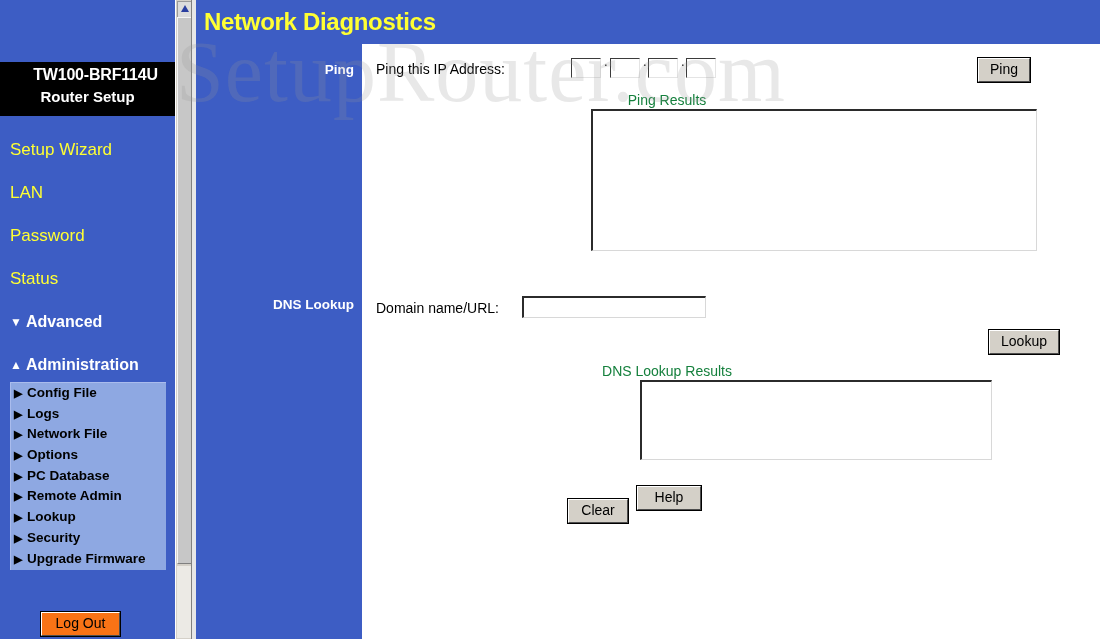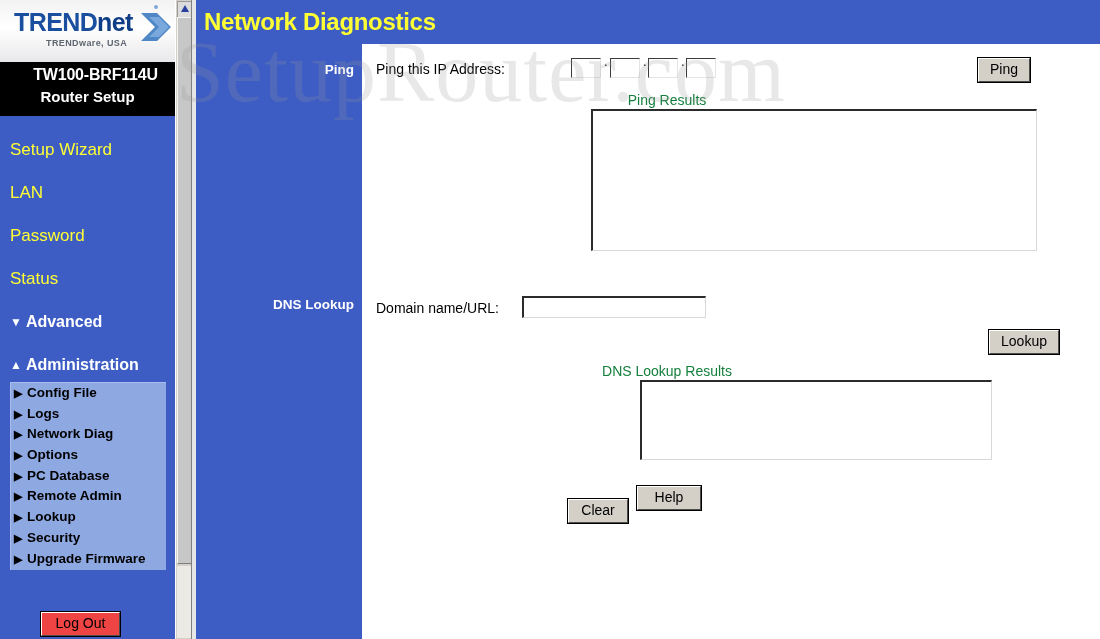--- a/index.html
+++ b/index.html
@@ -77,21 +77,21 @@
     position: relative; height: 20.7px; line-height: 20.7px;
     color: #000000; font-size: 13.5px; font-weight: bold;
     padding-left: 16px; white-space: nowrap; cursor: pointer;
   }
   .sub-item .stri {
     position: absolute; left: 3px; top: 0; font-size: 11px; line-height: 20.7px;
   }
 
   #logout-btn {
     position: absolute; left: 41px; top: 612px; width: 77px; height: 22px;
-    background: #ef4444; color: #000; font-size: 14px;
+    background: #f97316; color: #000; font-size: 14px;
     border-top: 1.5px solid #ffffff; border-left: 1.5px solid #ffffff;
     border-right: 1.5px solid #4d4d4d; border-bottom: 1.5px solid #4d4d4d;
     outline: 1px solid #000000;
     cursor: pointer; text-align: center; line-height: 20px;
     font-family: "Liberation Sans", sans-serif;
   }
 
   
   #scrollbar {
     position: absolute; left: 175px; top: 0; width: 16px; height: 639px;
@@ -189,33 +189,20 @@
     white-space: nowrap; pointer-events: none; letter-spacing: 1px;
   }
 </style>
 </head>
 <body>
 
 <div id="root">
 
   <div id="sidebar">
 
-    <div id="logo-area">
-      <div id="logo-wrap">
-        <div class="logo-text">
-          <span class="logo-trend">TREND</span><span class="logo-net">net</span>
-        </div>
-        <div class="logo-sub">TRENDware, USA</div>
-        <div id="logo-dot"></div>
-        <svg id="logo-arrow" viewBox="0 0 34 40">
-          <polygon points="2,6 18,6 32,20 18,34 2,34 16,20" fill="#4f86c6"></polygon>
-          <polygon points="10,10 20,10 30,20 20,30 10,30 20,20" fill="#79a9dc"></polygon>
-        </svg>
-      </div>
-    </div>
 
     <div id="model-bar">
       <div class="m1">TW100-BRF114U</div>
       <div class="m2">Router Setup</div>
     </div>
 
     <div class="nav-main" style="top:140px;">
       <span>Setup Wizard</span>
     </div>
     <div class="nav-main" style="top:183px;">
@@ -231,21 +218,21 @@
     <div class="nav-section" style="top:313px;">
       <span class="tri">▼</span><span>Advanced</span>
     </div>
     <div class="nav-section" style="top:356px;">
       <span class="tri">▲</span><span>Administration</span>
     </div>
 
     <div id="submenu">
       <div class="sub-item"><span class="stri">▶</span><span>Config File</span></div>
       <div class="sub-item"><span class="stri">▶</span><span>Logs</span></div>
-      <div class="sub-item"><span class="stri">▶</span><span>Network Diag</span></div>
+      <div class="sub-item"><span class="stri">▶</span><span>Network File</span></div>
       <div class="sub-item"><span class="stri">▶</span><span>Options</span></div>
       <div class="sub-item"><span class="stri">▶</span><span>PC Database</span></div>
       <div class="sub-item"><span class="stri">▶</span><span>Remote Admin</span></div>
       <div class="sub-item"><span class="stri">▶</span><span>Lookup</span></div>
       <div class="sub-item"><span class="stri">▶</span><span>Security</span></div>
       <div class="sub-item"><span class="stri">▶</span><span>Upgrade Firmware</span></div>
     </div>
 
     <div id="logout-btn">Log Out</div>
   </div>

